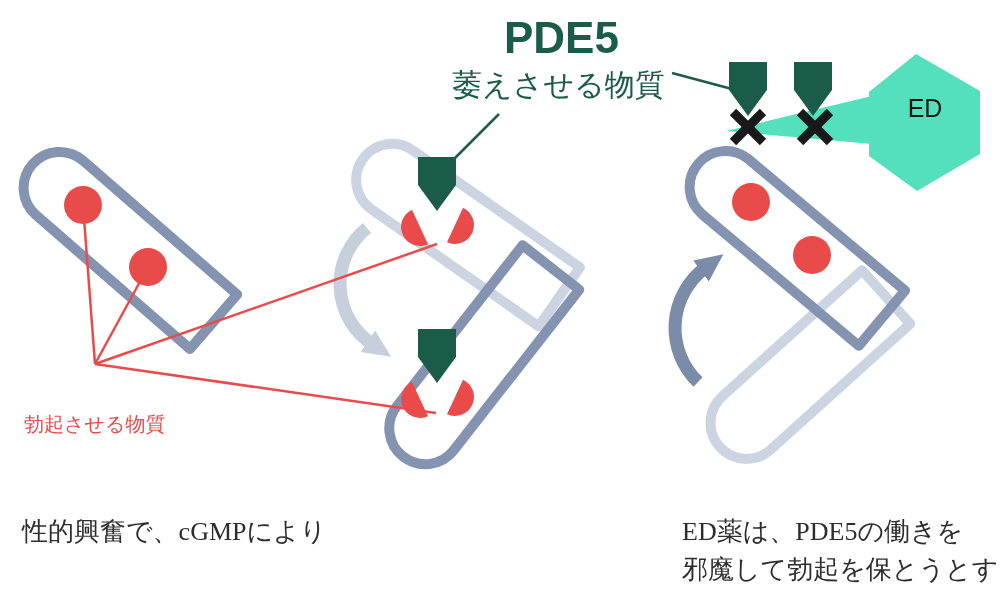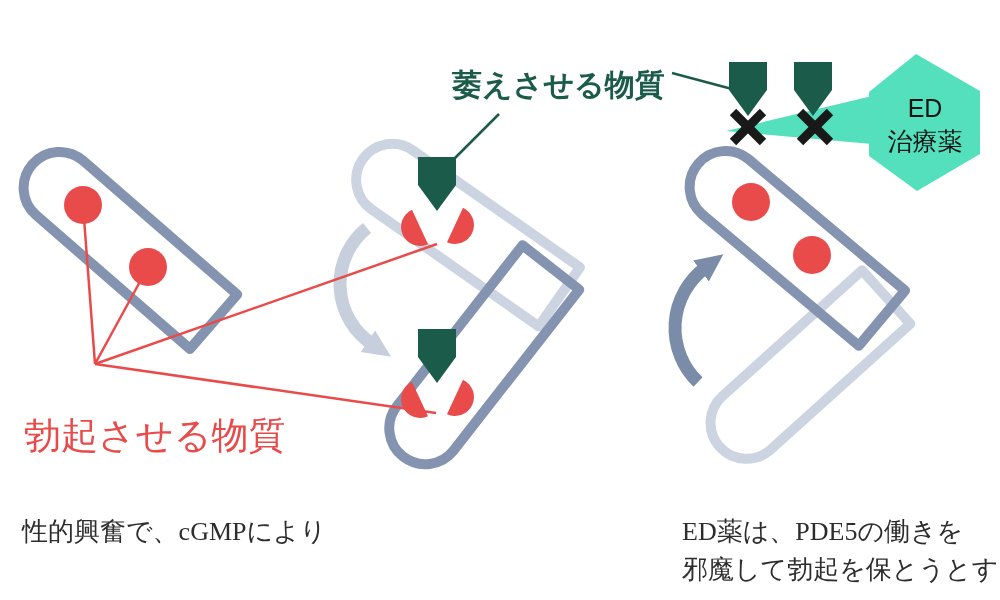--- a/index.html
+++ b/index.html
@@ -3,23 +3,23 @@
 <meta charset="utf-8">
 <style>
   html,body{margin:0;padding:0;background:#ffffff;}
   .stage{
     position:relative;width:1000px;height:600px;background:#ffffff;overflow:hidden;
     font-family:"Liberation Sans","DejaVu Sans",sans-serif;
   }
   .stage svg{position:absolute;left:0;top:0;}
   .lbl{position:absolute;white-space:nowrap;}
   .cgmp-title{left:26px;top:362px;font-size:44px;font-weight:bold;color:#E94B4B;}
-  .cgmp-sub{left:24px;top:411px;font-size:37px;font-weight:500;color:#E94B4B;}
+  .cgmp-sub{left:24px;top:411px;font-size:20px;font-weight:500;color:#E94B4B;}
   .pde5-title{left:504px;top:13px;font-size:44px;font-weight:bold;color:#1B5B4A;}
-  .pde5-sub{left:452px;top:65px;font-size:30px;font-weight:700;color:#1B5B4A;}
+  .pde5-sub{left:452px;top:65px;font-size:30px;font-weight:400;color:#1B5B4A;}
   .hex-label{
     position:absolute;left:869px;top:92px;width:112px;text-align:center;
     font-size:25px;line-height:33px;color:#141414;font-weight:500;
   }
   .caption{
     position:absolute;font-family:"Liberation Serif","DejaVu Serif",serif;
     font-size:26px;line-height:38px;color:#2d2d2d;white-space:nowrap;margin-top:12px;
   }
   .caption-1{left:22px;top:501px;}
   .caption-2{left:361px;top:501px;}
@@ -90,25 +90,25 @@
     <g stroke="#191919" stroke-width="9" stroke-linecap="butt">
       <line x1="800" y1="112" x2="830" y2="142"></line>
       <line x1="830" y1="112" x2="800" y2="142"></line>
     </g>
 
     <polygon points="916,54 980,91 980,154 917,191 869,156 869,92" fill="#54E0BD"></polygon>
   </svg>
 
   <div class="lbl cgmp-sub">勃起させる物質</div>
 
+  <div class="lbl pde5-title">PDE5</div>
   <div class="lbl pde5-sub">萎えさせる物質</div>
 
   <div class="hex-label">
     <div>ED</div>
-    <div>治療薬</div>
   </div>
 
   <div class="caption caption-1">
     <div>性的興奮で、cGMPにより</div>
   </div>
 
 
   <div class="caption caption-3">
     <div>ED薬は、PDE5の働きを</div>
     <div>邪魔して勃起を保とうとする</div>

